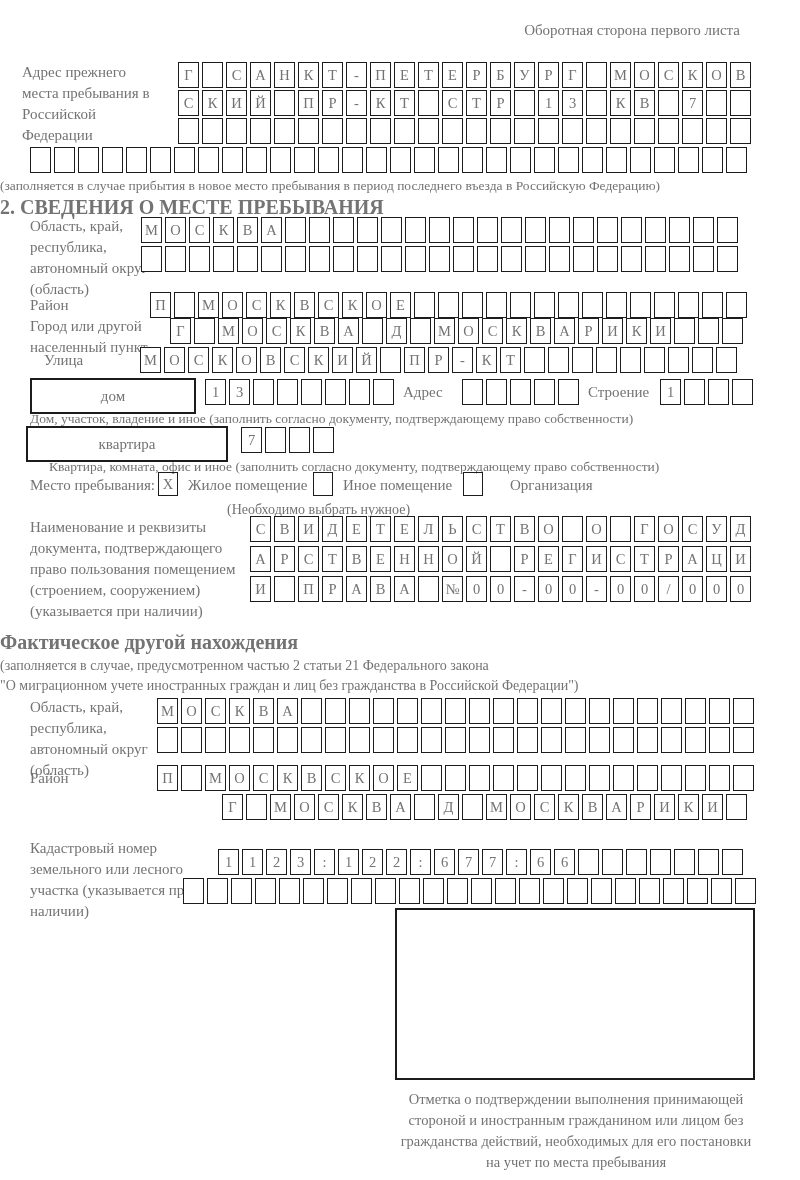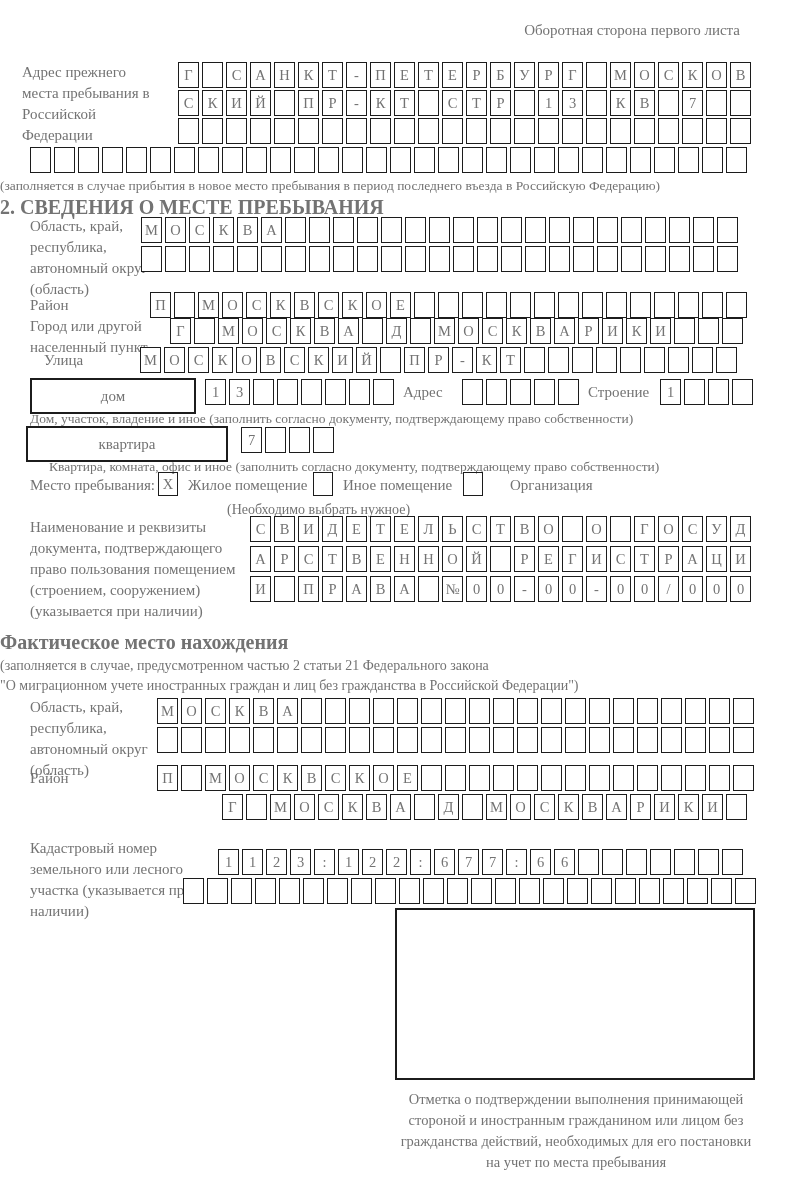--- a/index.html
+++ b/index.html
@@ -408,21 +408,21 @@
       <span class="cell">0</span>
       <span class="cell">-</span>
       <span class="cell">0</span>
       <span class="cell">0</span>
       <span class="cell">/</span>
       <span class="cell">0</span>
       <span class="cell">0</span>
       <span class="cell">0</span>
     </div>
 
-  <div class="abs title center" style="top:631px;">Фактическое место нахождения</div>
+  <div class="abs title center" style="top:631px;">Фактическое другой нахождения</div>
   <div class="abs caption center" style="top:657px; font-size:14px;">(заполняется в случае, предусмотренном частью 2 статьи 21 Федерального закона</div>
   <div class="abs caption center" style="top:677px; font-size:14px;">"О миграционном учете иностранных граждан и лиц без гражданства в Российской Федерации")</div>
 
   <div class="abs label" style="left:30px; top:697px; width:135px;">Область, край, республика, автономный округ (область)</div>
   <div class="abs cells" style="left:157px; top:698px;">
       <span class="cell">М</span>
       <span class="cell">О</span>
       <span class="cell">С</span>
       <span class="cell">К</span>
       <span class="cell">В</span>

